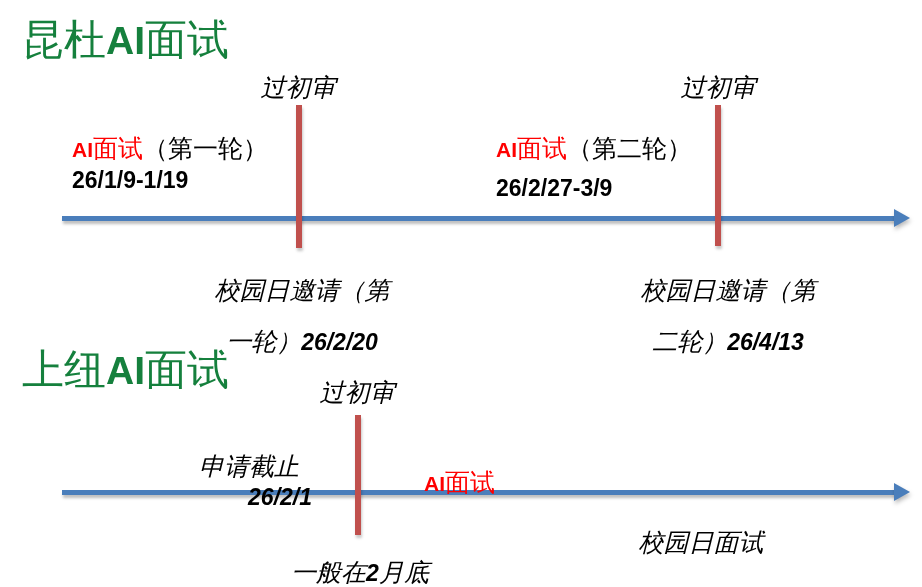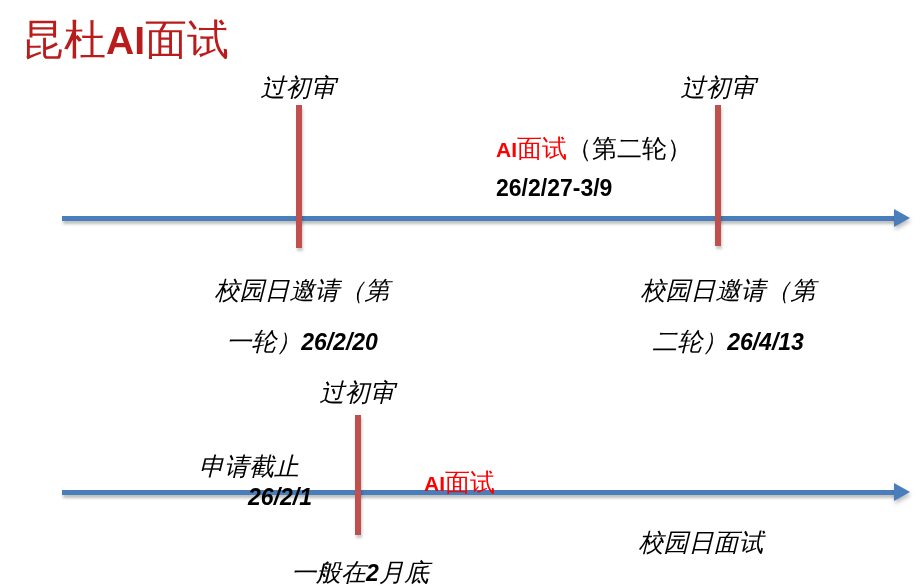--- a/index.html
+++ b/index.html
@@ -18,21 +18,21 @@
     background: #FFFFFF;
     overflow: hidden;
   }
 
   
   .section-title {
     position: absolute;
     font-family: "Liberation Serif", "DejaVu Serif", serif;
     font-size: 42px;
     line-height: 1;
-    color: #b91c1c;
+    color: #15803d;
     white-space: nowrap;
     letter-spacing: 0px;
   }
   .section-title .latin {
     font-family: "Liberation Sans", "DejaVu Sans", sans-serif;
     font-weight: bold;
     font-size: 39px;
   }
 
   
@@ -105,40 +105,47 @@
 
   <div class="axis" style="left:62px; top:216px; width:836px;"></div>
   <div class="axis-head" style="left:894px; top:209px;"></div>
 
   <div class="marker" style="left:296px; top:105px; height:143px;"></div>
   <div class="marker" style="left:715px; top:105px; height:141px;"></div>
 
   <div class="label cjk center" style="left:250px; top:73px; width:96px;">过初审</div>
   <div class="label cjk center" style="left:670px; top:73px; width:96px;">过初审</div>
 
+  <div class="label" style="left:72px; top:114px;">
+    <span class="red-latin">AI</span><span class="cjk red">面试</span><span class="paren">（第一轮）</span>
+    <span class="num line2" style="margin-top:2px;">26/1/9-1/19</span>
+  </div>
 
   <div class="label" style="left:496px; top:114px;">
     <span class="red-latin">AI</span><span class="cjk red">面试</span><span class="paren">（第二轮）</span>
     <span class="num line2" style="margin-top:10px;">26/2/27-3/9</span>
   </div>
 
   <div class="label center" style="left:196px; top:256px; width:212px;">
     <span class="cjk">校园日邀请（第</span>
     <span class="line2" style="margin-top:1px;">
       <span class="cjk">一轮）</span><span class="num">26/2/20</span>
     </span>
   </div>
 
   <div class="label center" style="left:622px; top:256px; width:212px;">
     <span class="cjk">校园日邀请（第</span>
     <span class="line2" style="margin-top:1px;">
       <span class="cjk">二轮）</span><span class="num">26/4/13</span>
     </span>
   </div>
 
+  <div class="section-title" style="left:22px; top:349px;">
+    <span>上纽</span><span class="latin">AI</span><span>面试</span>
+  </div>
 
   <div class="axis" style="left:62px; top:490px; width:836px;"></div>
   <div class="axis-head" style="left:894px; top:483px;"></div>
 
   <div class="marker" style="left:355px; top:415px; height:120px;"></div>
 
   <div class="label cjk center" style="left:309px; top:378px; width:96px;">过初审</div>
 
   <div class="label center" style="left:186px; top:432px; width:126px;">
     <span class="cjk">申请截止</span>

